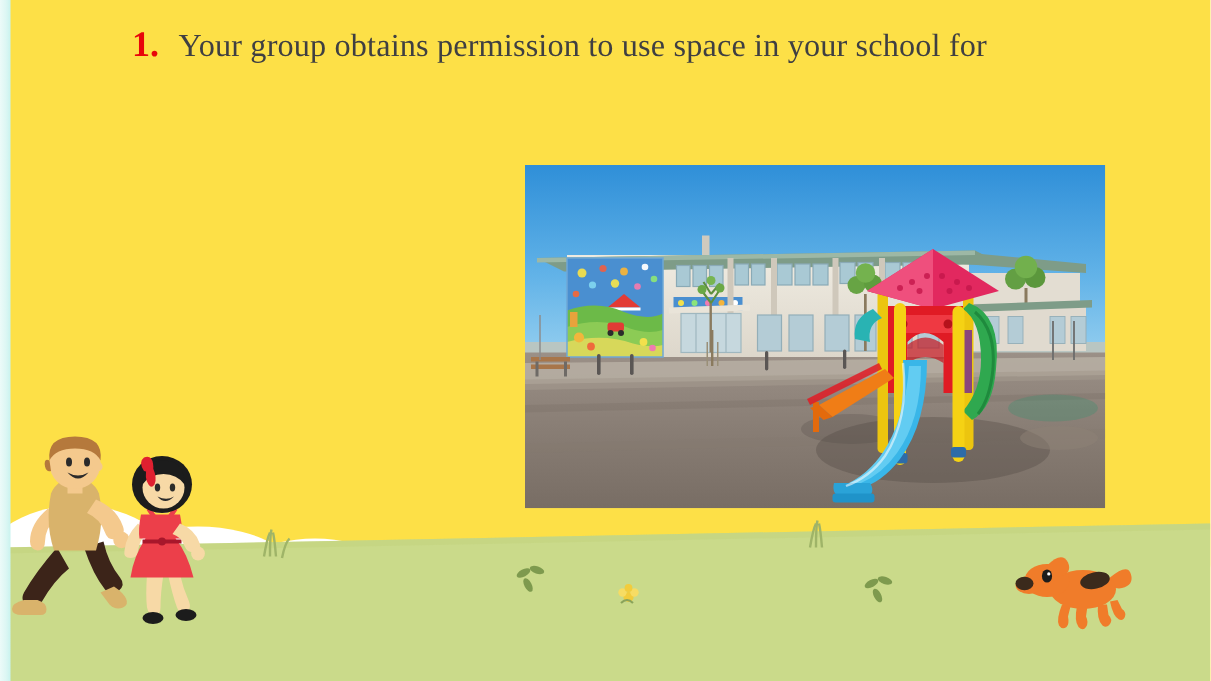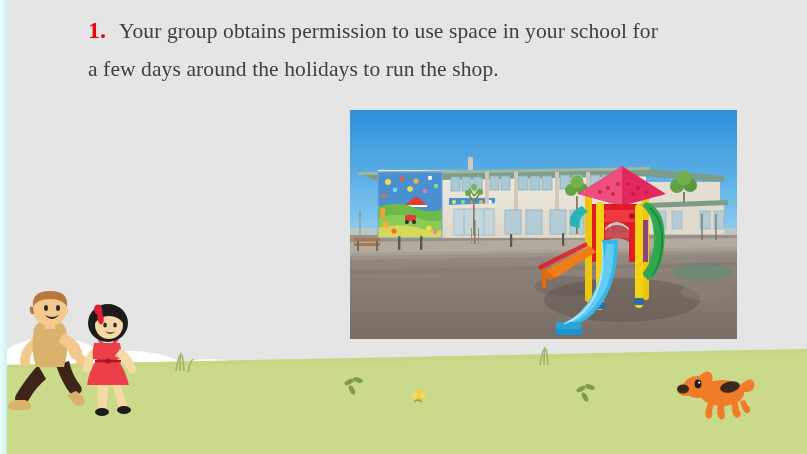--- a/index.html
+++ b/index.html
@@ -5,21 +5,21 @@
   html, body {
     margin: 0;
     padding: 0;
     background: #ffffff;
   }
   #slide {
     position: relative;
     width: 807px;
     height: 454px;
     overflow: hidden;
-    background: #e5e5e5;
+    background: #fde047;
     font-family: "Liberation Serif", serif;
   }
   
   .left-strip {
     position: absolute;
     left: 0; top: 0;
     width: 7px; height: 454px;
     background: linear-gradient(to right, #ecfbf9 0%, #ddf7f4 55%, #c9f3ef 100%);
     z-index: 6;
   }
@@ -71,21 +71,20 @@
 </style>
 </head>
 <body>
 
 <div id="slide">
 
   <div class="left-strip"></div>
 
   <div class="text-block">
     <div class="line"><span class="num">1.</span><span class="num-gap"></span><span>Your group obtains permission to use space in your school for</span></div>
-    <div class="line">a few days around the holidays to run the shop.</div>
   </div>
 
   <div class="photo-wrap">
     <svg viewBox="0 0 387 229" preserveAspectRatio="none">
       <defs>
         <linearGradient id="sky" x1="0" y1="0" x2="0" y2="1">
           <stop offset="0%" stop-color="#2f8fd8"></stop>
           <stop offset="55%" stop-color="#62b3e8"></stop>
           <stop offset="100%" stop-color="#9bd2f0"></stop>
         </linearGradient>

